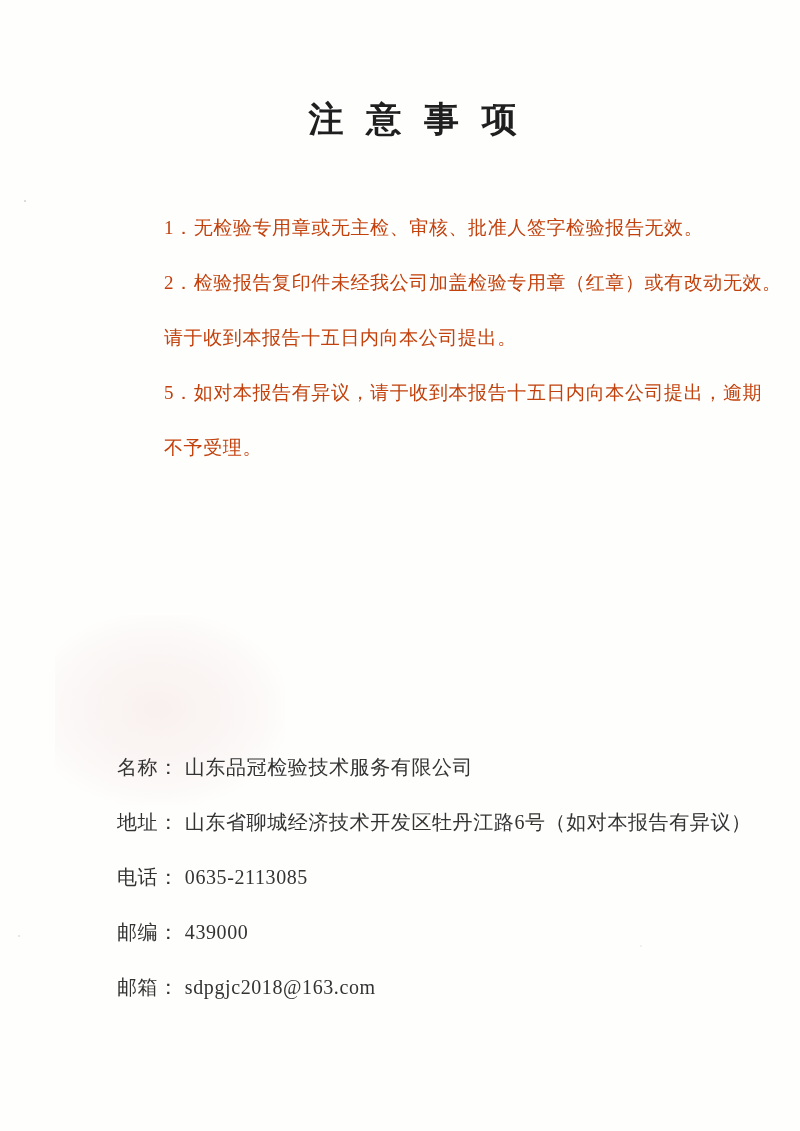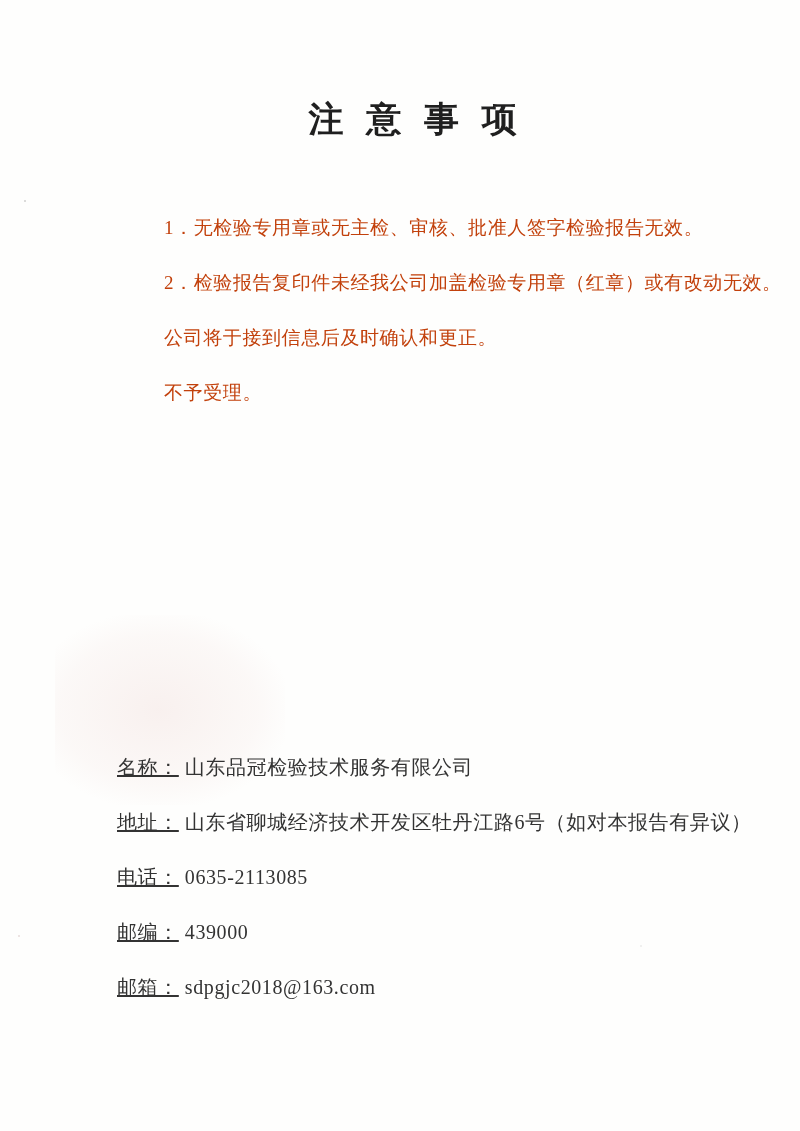--- a/index.html
+++ b/index.html
@@ -77,44 +77,44 @@
   .contact-row {
     height: 55px;
     line-height: 55px;
     font-size: 20px;
     letter-spacing: 0.6px;
     white-space: nowrap;
     color: #333333;
   }
   .contact-row .label {
     margin-right: 6px;
-    text-decoration: underline;
   }
 </style>
 </head>
 <body>
 
 <div class="page">
 
   <div class="scan-stain"></div>
   <div class="scan-speck"></div>
 
   <div class="doc-title">注 意 事 项</div>
 
   <div class="notice">
     <div class="notice-item">
       <div class="notice-line">1．无检验专用章或无主检、审核、批准人签字检验报告无效。</div>
     </div>
     <div class="notice-item">
       <div class="notice-line">2．检验报告复印件未经我公司加盖检验专用章（红章）或有改动无效。</div>
     </div>
     <div class="notice-item">
-      <div class="notice-line">公司将于接到信息后及时确认和更正。</div>
+      <div class="notice-line">请于收到本报告十五日内向本公司提出。</div>
     </div>
     <div class="notice-item">
+      <div class="notice-line">5．如对本报告有异议，请于收到本报告十五日内向本公司提出，逾期</div>
       <div class="notice-line">不予受理。</div>
     </div>
   </div>
 
   <div class="contact">
     <div class="contact-row">
       <span class="label">名称：</span><span class="value">山东品冠检验技术服务有限公司</span>
     </div>
     <div class="contact-row">
       <span class="label">地址：</span><span class="value">山东省聊城经济技术开发区牡丹江路6号（如对本报告有异议）</span>

